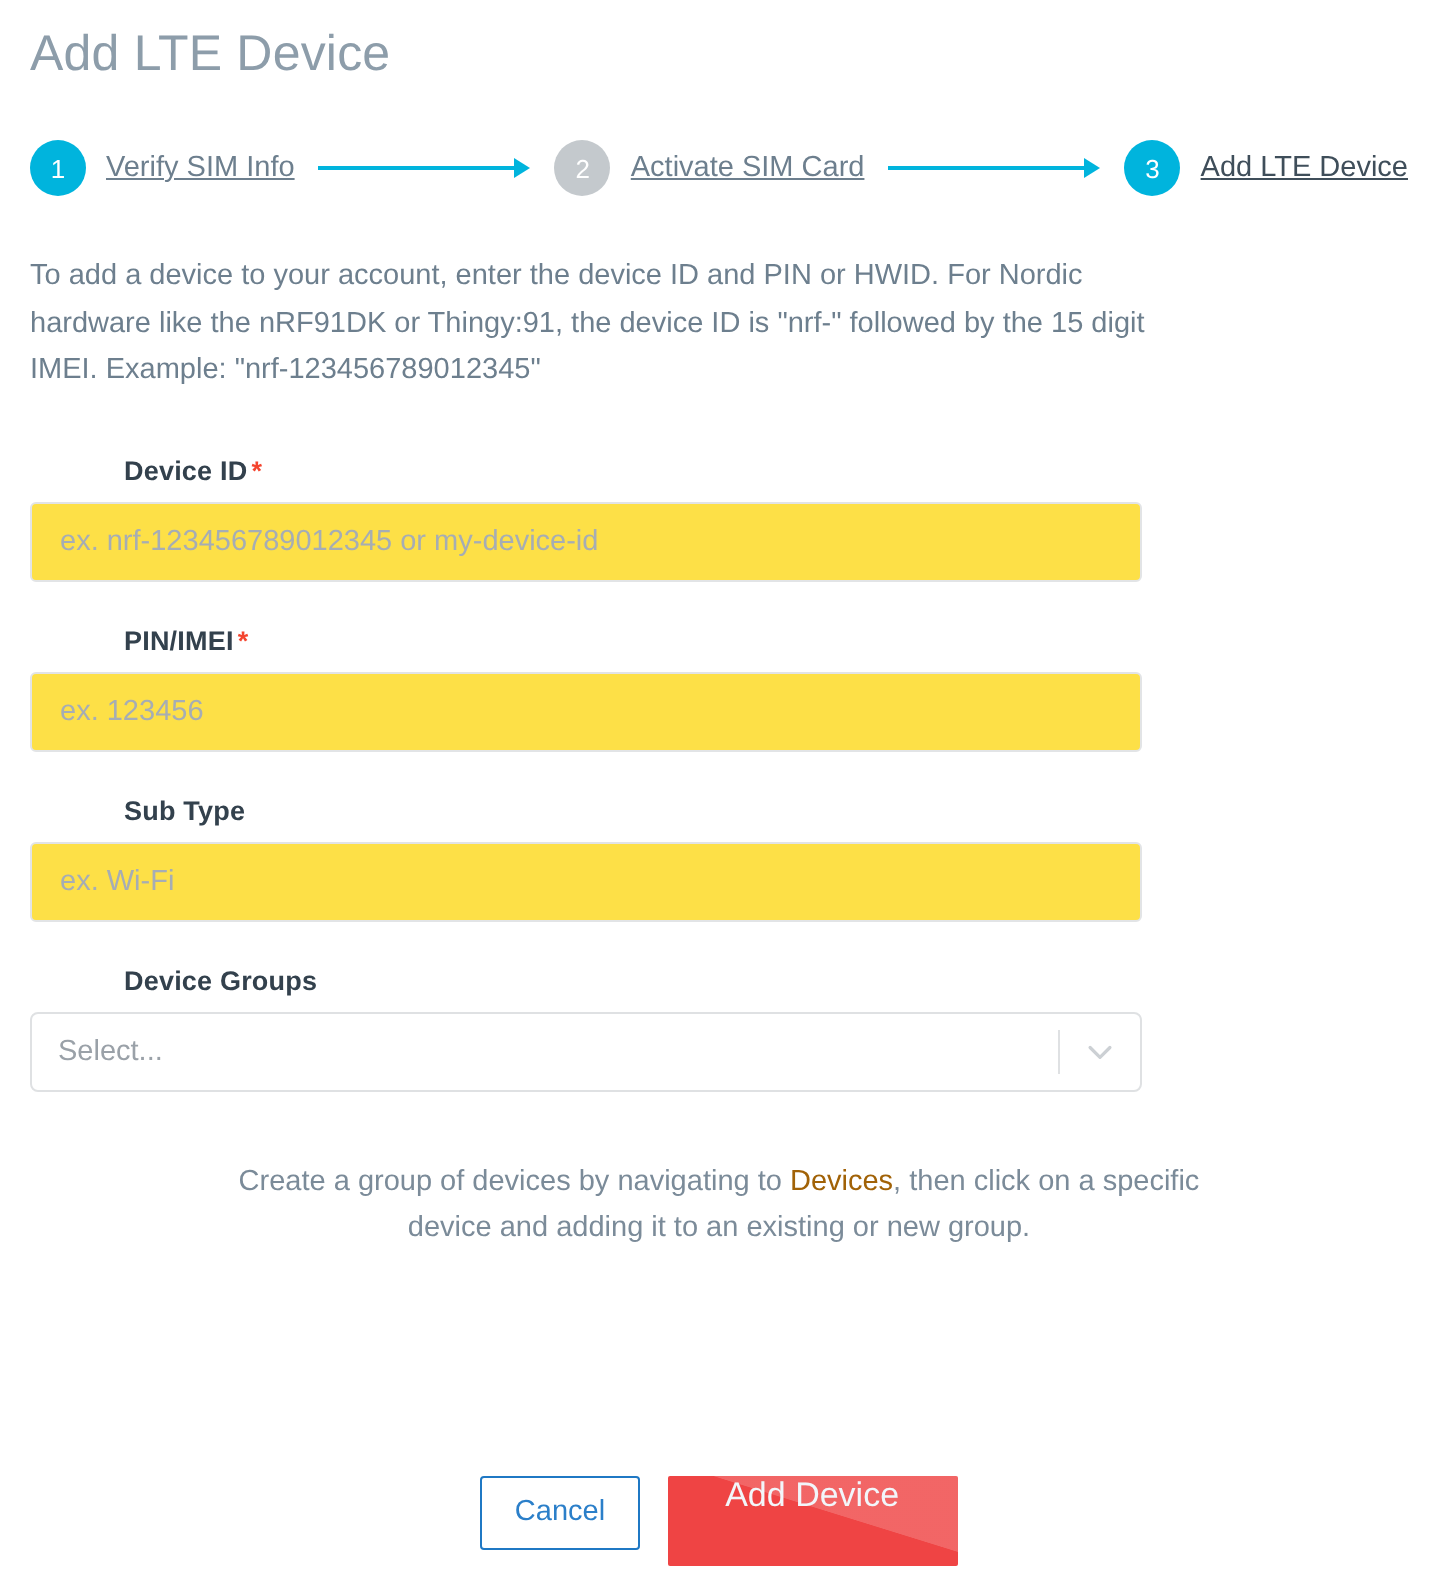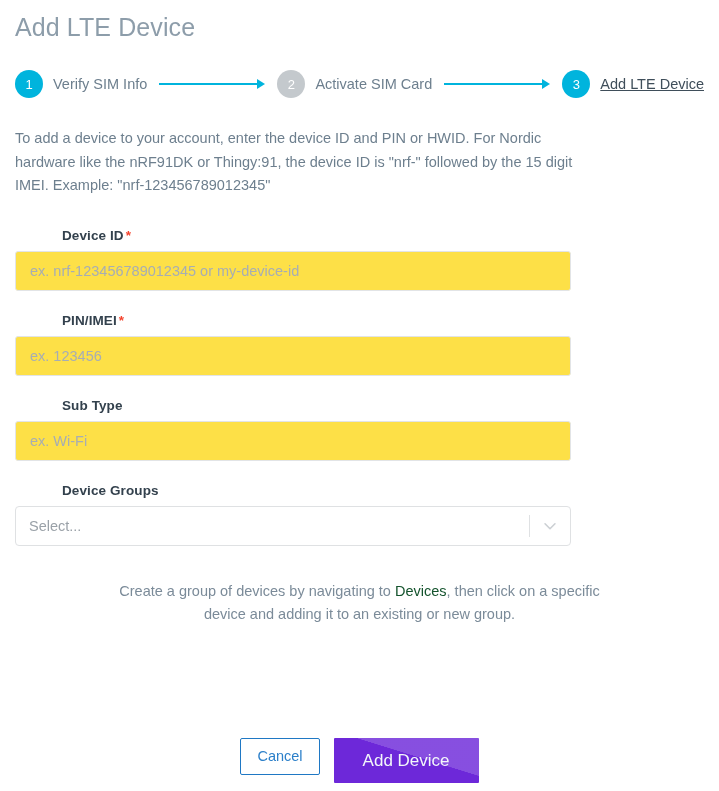--- a/index.html
+++ b/index.html
@@ -61,20 +61,21 @@
   }
   .step-circle.done   { background: #00b4dd; }
   .step-circle.idle   { background: #c4c9cd; }
   .step-circle.active { background: #00b4dd; }
 
   .step-label {
     font-size: 14.5px;
     margin-left: 10px;
     white-space: nowrap;
     color: #6d7f8e;
+    text-decoration: underline;
   }
   .step-label.active {
     color: #3f4e5a;
     text-decoration: underline;
     font-weight: 400;
   }
 
   .connector {
     flex: 1 1 auto;
     height: 12px;
@@ -187,21 +188,21 @@
   
   .helper-note {
     margin: 34px auto 0 auto;
     max-width: 500px;
     text-align: center;
     font-size: 14.5px;
     line-height: 23px;
     color: #7b8b99;
   }
   .helper-note a {
-    color: #14532d;
+    color: #a16207;
     text-decoration: none;
   }
 
   
   .actions {
     position: absolute;
     left: 0;
     right: 0;
     bottom: 8px;
     display: flex;
@@ -223,30 +224,30 @@
     cursor: pointer;
     line-height: 35px;
     text-align: center;
   }
   .btn-add {
     position: relative;
     box-sizing: border-box;
     min-width: 145px;
     height: 45px;
     padding: 0 20px;
-    background: #6d28d9;
+    background: #ef4444;
     border: none;
     border-radius: 1px;
     color: #f2f6fa;
     font-family: "Liberation Sans", sans-serif;
     font-size: 17px;
     cursor: default;
     overflow: hidden;
     display: flex;
-    align-items: center;
+    align-items: flex-start;
     justify-content: center;
   }
   
   .btn-add::after {
     content: "";
     position: absolute;
     top: 0;
     right: 0;
     width: 100%;
     height: 100%;

